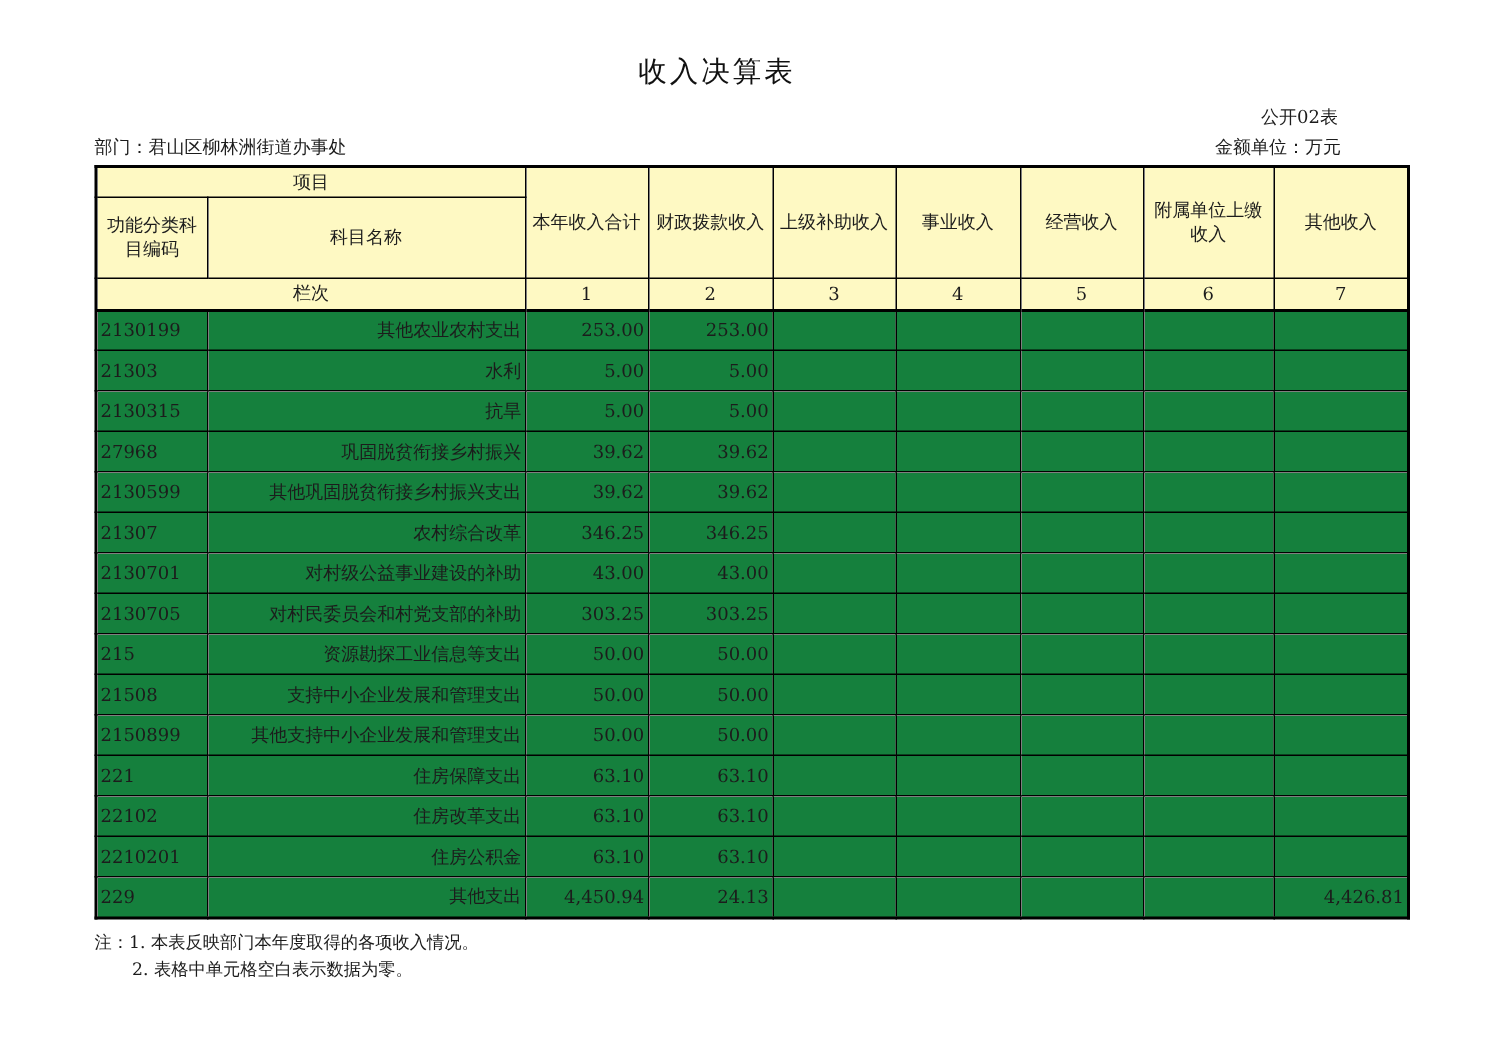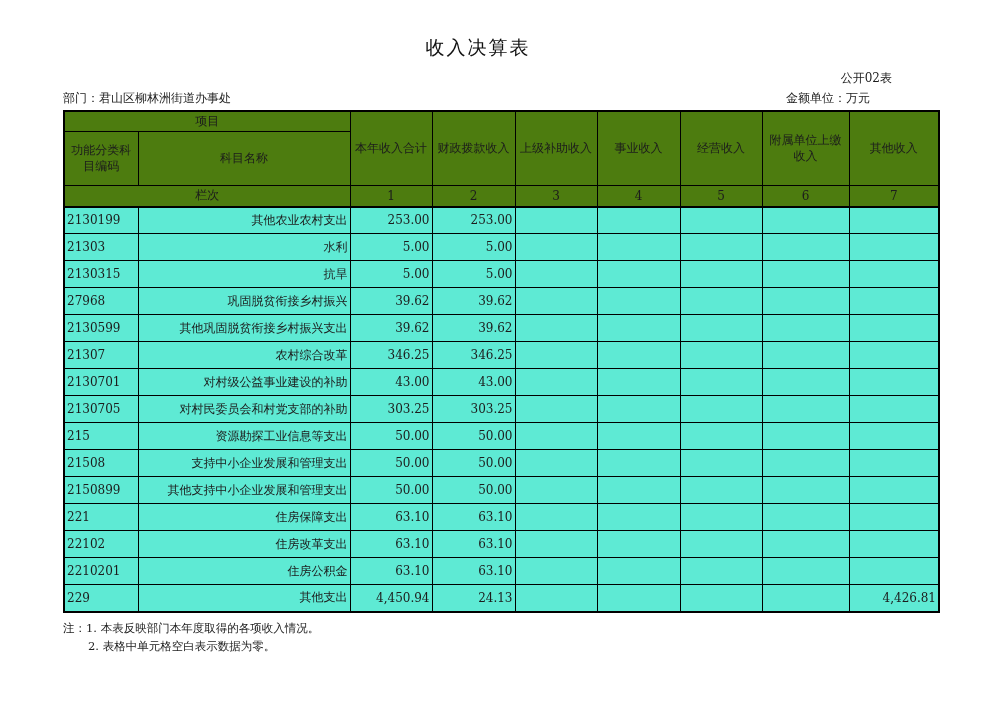--- a/index.html
+++ b/index.html
@@ -22,44 +22,44 @@
     color: #111;
   }
   .doc-label {
     text-align: right;
     margin: 9px 64px 0 0;
     font-size: 12px;
   }
   .meta-row {
     display: flex;
     justify-content: space-between;
-    margin: 3px 86px 3px 63px;
+    margin: 3px 62px 3px 63px;
     font-size: 12px;
   }
 
   table.income {
     margin-left: 63px;
     width: 875px;
     border-collapse: collapse;
     table-layout: fixed;
     border: 2px solid #000;
     font-size: 12px;
   }
   table.income th, table.income td {
     border: 1px solid #000;
     font-weight: normal;
     padding: 1px 2px;
     overflow: hidden;
     vertical-align: middle;
   }
-  .hdr { background: #4d7c0f; }
+  .hdr { background: #fef9c3; }
   tr.r-project { height: 20px; }
   tr.r-head { height: 54px; }
   tr.r-lanci { height: 21px; }
-  tbody tr.data-row { height: 27px; background: #5eead4; }
+  tbody tr.data-row { height: 27px; background: #15803d; }
 
   th.project-cell { border-bottom: 2px solid #000; text-align: center; }
   th.col-hdr { text-align: center; line-height: 1.3; }
   td.lanci-cell, td.colnum-cell { text-align: center; }
   tr.r-lanci td { border-bottom: 2px solid #000; }
 
   td.code-cell { text-align: left; padding-left: 13px; }
   td.name-cell { text-align: right; padding-left: 4px; }
   td.name-cell.indent { padding-left: 18px; }
   td.value-cell { text-align: right; padding-right: 6px; }

